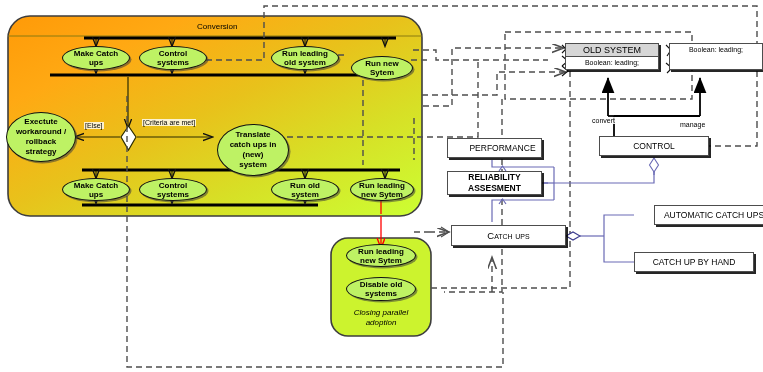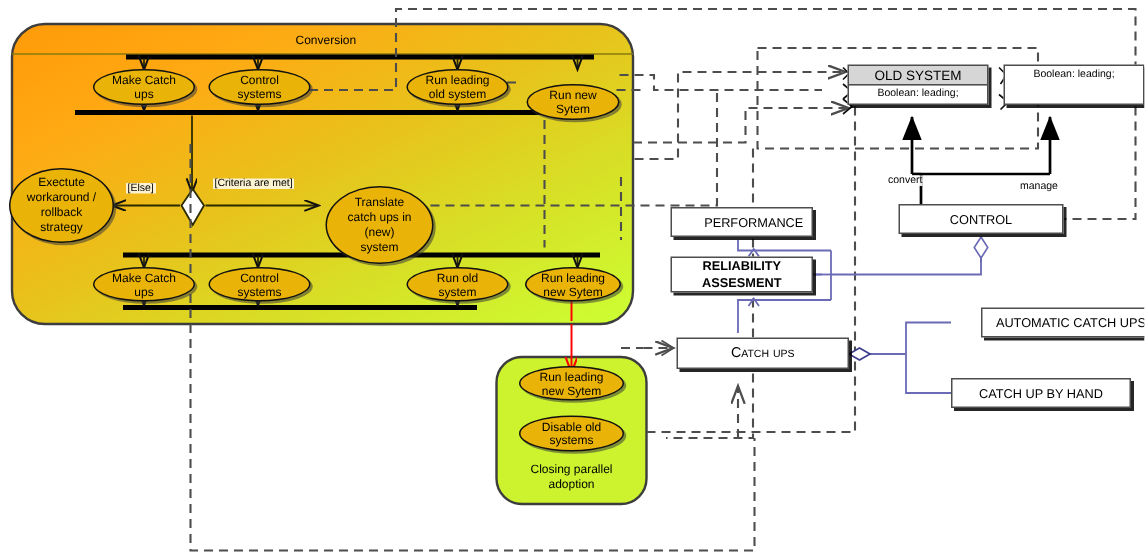--- a/index.html
+++ b/index.html
@@ -8,27 +8,27 @@
     position:relative;width:763px;height:372px;
     background:#ffffff;
     font-family:"Liberation Sans", sans-serif;
     overflow:hidden;
   }
   #svg-layer{position:absolute;left:0;top:0;width:763px;height:372px;}
 
   
   .act{
     position:absolute;
-    background:#eab308;
+    background:#bef264;
     border:1px solid #111111;
     border-radius:50%/50%;
     box-sizing:border-box;
     display:flex;align-items:center;justify-content:center;
     text-align:center;
-    font-size:8px;font-weight:normal;color:#000;
+    font-size:8px;font-weight:bold;color:#000;
     line-height:9px;
     box-shadow:1.5px 1.5px 0 rgba(60,60,60,.55);
     white-space:pre-line;
   }
 
   
   .guard{
     position:absolute;
     font-size:7px;color:#000;
     background:rgba(255,255,255,.80);
@@ -42,20 +42,21 @@
     font-size:8px;color:#000;
     white-space:nowrap;
   }
   .closing-title{
     position:absolute;
     font-size:8px;color:#000;
     text-align:center;
     line-height:10px;
     white-space:pre-line;
     width:80px;
+    font-style:italic;
   }
 
   
   .cls{
     position:absolute;
     box-sizing:border-box;
     border:1.3px solid #4d4d4d;
     background:#ffffff;
     box-shadow:2px 2px 0 rgba(0,0,0,.85);
   }

